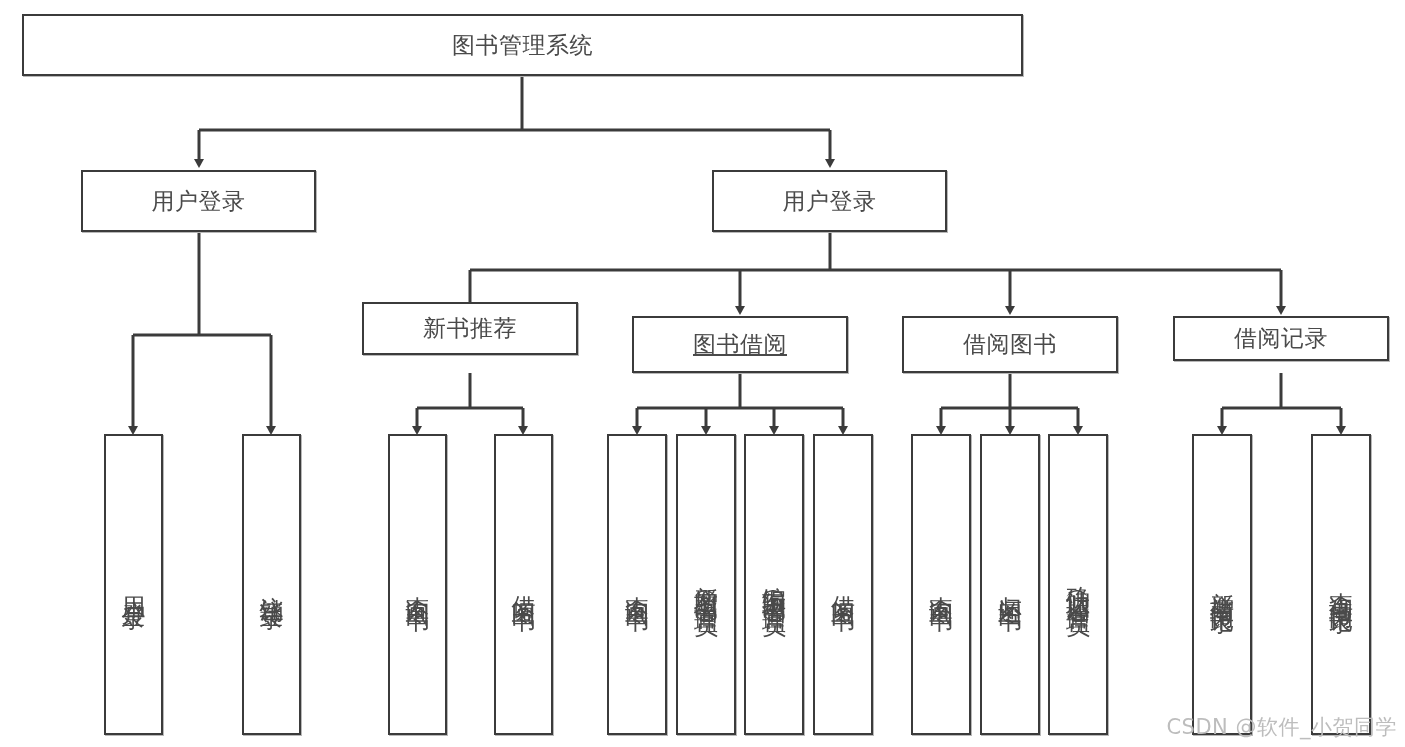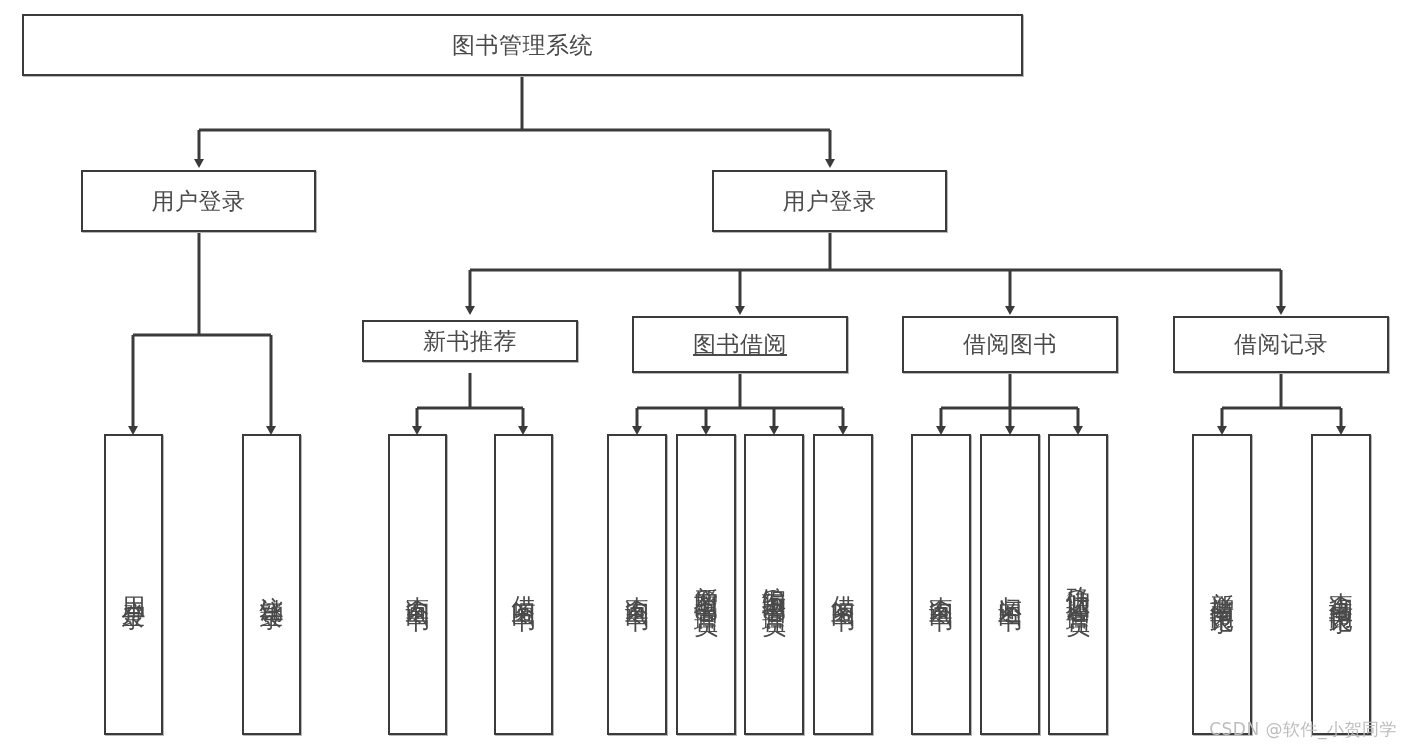--- a/index.html
+++ b/index.html
@@ -59,21 +59,21 @@
     text-orientation: upright;
     font-size: 24px;
     line-height: 1.0;
     letter-spacing: 4px;
     max-height: 100%;
   }
   .watermark {
     position: absolute;
     right: 8px;
     bottom: 6px;
-    font-size: 17px;
+    font-size: 21px;
     color: #bdbdbd;
     letter-spacing: 0.5px;
     z-index: 5;
     white-space: nowrap;
   }
 </style>
 </head>
 <body>
 
 <div id="canvas">
@@ -132,30 +132,30 @@
     <span class="lbl">图书管理系统</span>
   </div>
 
   <div class="node h" style="left:81px; top:170px; width:235px; height:62px;">
     <span class="lbl">用户登录</span>
   </div>
   <div class="node h" style="left:712px; top:170px; width:235px; height:62px;">
     <span class="lbl">用户登录</span>
   </div>
 
-  <div class="node h" style="left:362px; top:320px; width:216px; height:42px;">
+  <div class="node h" style="left:362px; top:302px; width:216px; height:53px;">
     <span class="lbl">新书推荐</span>
   </div>
   <div class="node h" style="left:632px; top:316px; width:216px; height:57px;text-decoration:underline;">
     <span class="lbl">图书借阅</span>
   </div>
   <div class="node h" style="left:902px; top:316px; width:216px; height:57px;">
     <span class="lbl">借阅图书</span>
   </div>
-  <div class="node h" style="left:1173px; top:316px; width:216px; height:57px;">
+  <div class="node h" style="left:1173px; top:316px; width:216px; height:45px;">
     <span class="lbl">借阅记录</span>
   </div>
 
   <div class="node v" style="left:104px; top:434px; width:59px; height:301px;">
     <span class="lbl">用户登录</span>
   </div>
   <div class="node v" style="left:242px; top:434px; width:59px; height:301px;">
     <span class="lbl">注销登录</span>
   </div>
 

